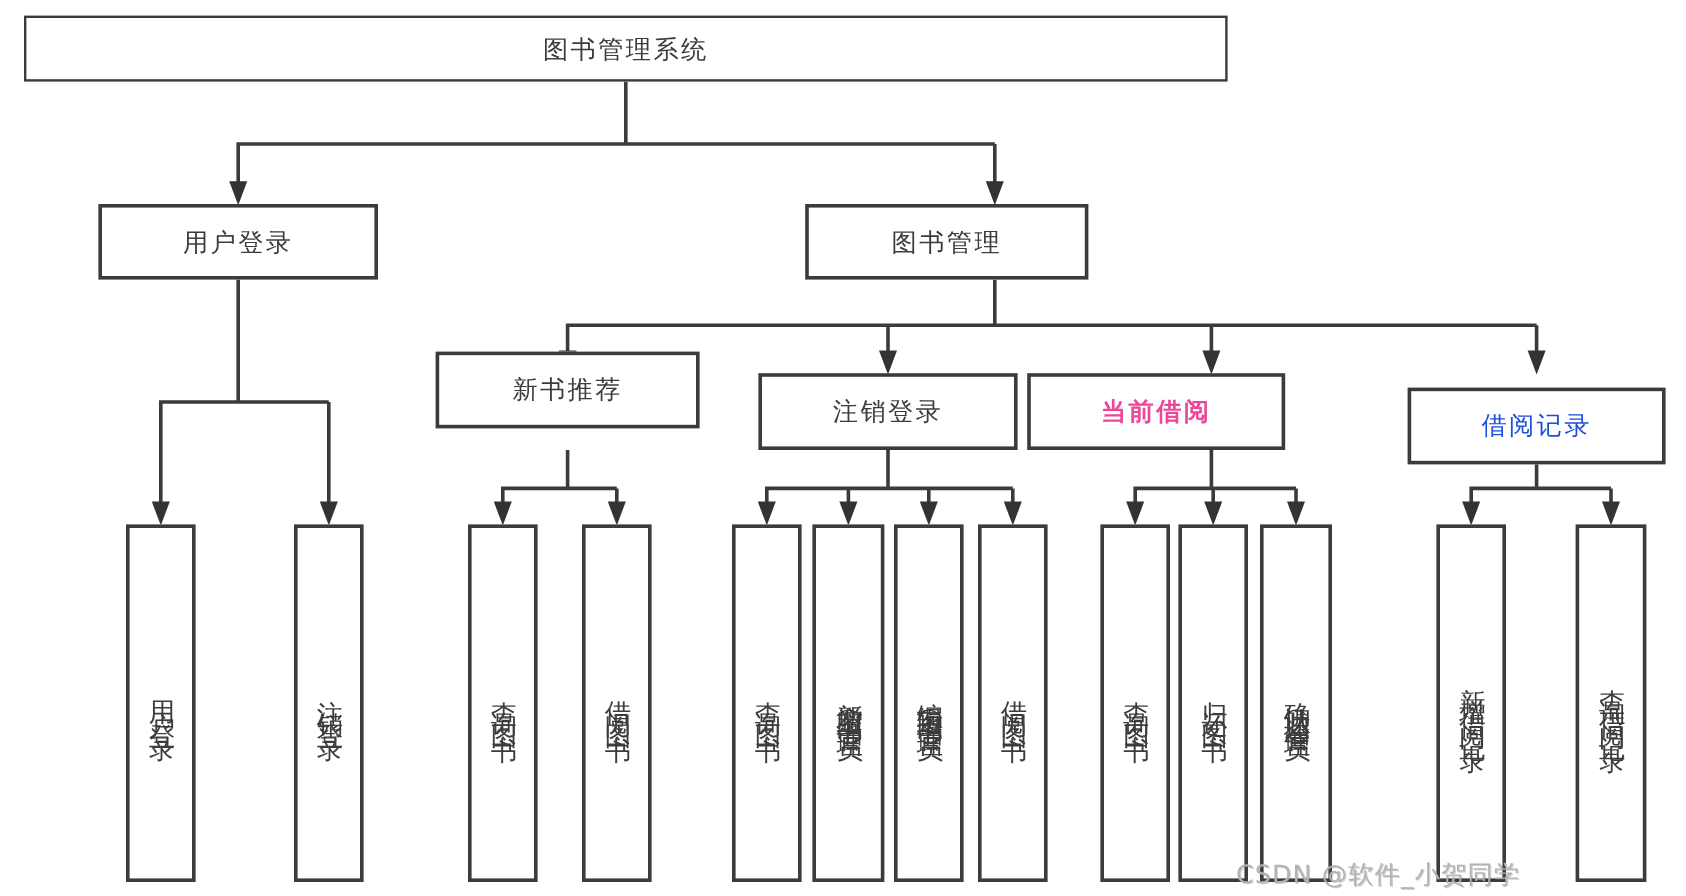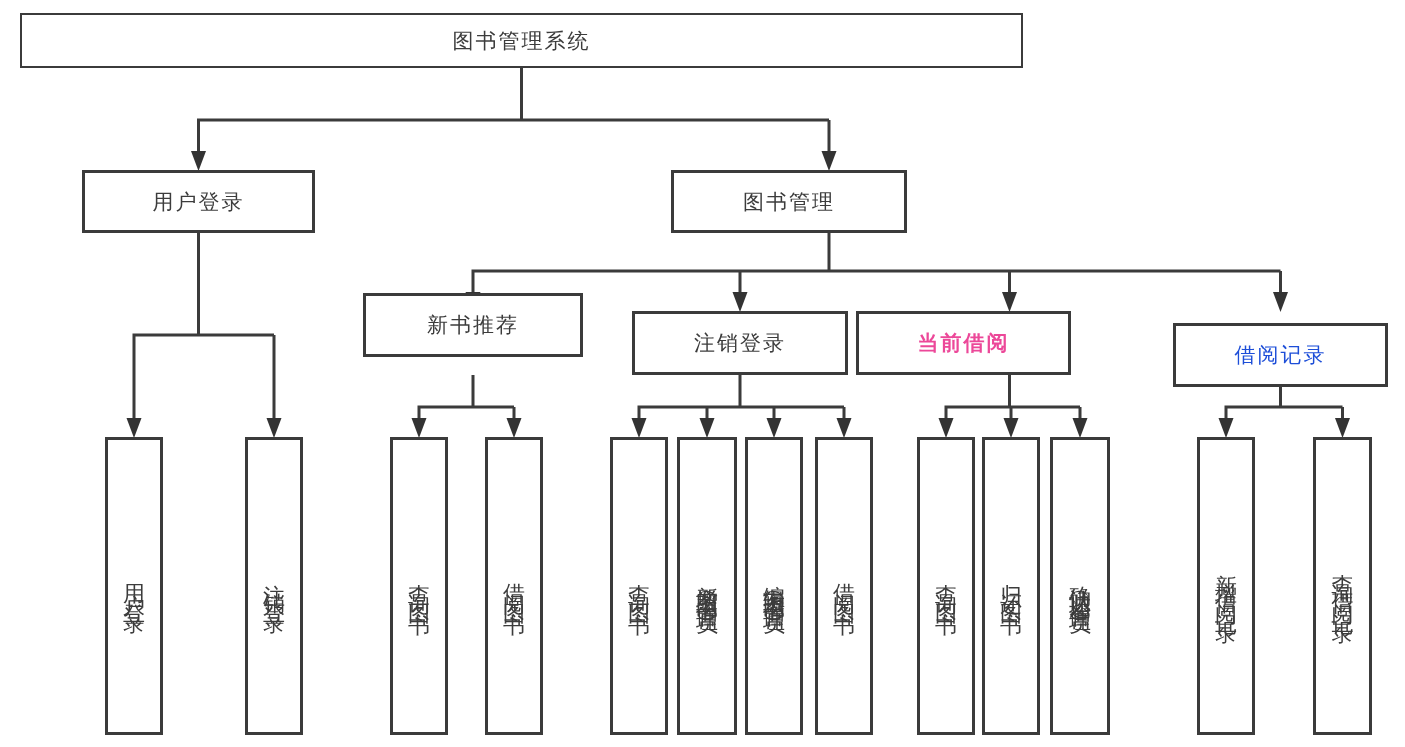--- a/index.html
+++ b/index.html
@@ -101,13 +101,14 @@
       <div class="node v" data-name="diagram-node-bb-query-books" style="left: 610px; top: 437px; width: 58px; height: 298px; border-color: rgb(59, 59, 59); color: rgb(60, 60, 60);">查询图书</div>
       <div class="node v long" data-name="diagram-node-bb-add-books" style="left: 677px; top: 437px; width: 60px; height: 298px; border-color: rgb(59, 59, 59); color: rgb(60, 60, 60);">新增图书（管理员）</div>
       <div class="node v long" data-name="diagram-node-bb-edit-books" style="left: 745px; top: 437px; width: 58px; height: 298px; border-color: rgb(59, 59, 59); color: rgb(60, 60, 60);">编辑图书（管理员）</div>
       <div class="node v" data-name="diagram-node-bb-borrow-books" style="left: 815px; top: 437px; width: 58px; height: 298px; border-color: rgb(59, 59, 59); color: rgb(60, 60, 60);">借阅图书</div>
       <div class="node v" data-name="diagram-node-cb-query-books" style="left: 917px; top: 437px; width: 58px; height: 298px; border-color: rgb(59, 59, 59); color: rgb(60, 60, 60);">查询图书</div>
       <div class="node v" data-name="diagram-node-cb-return-books" style="left: 982px; top: 437px; width: 58px; height: 298px; border-color: rgb(59, 59, 59); color: rgb(60, 60, 60);">归还图书</div>
       <div class="node v long" data-name="diagram-node-cb-confirm-return" style="left: 1050px; top: 437px; width: 60px; height: 298px; border-color: rgb(59, 59, 59); color: rgb(60, 60, 60);">确认归还（管理员）</div>
       <div class="node v" data-name="diagram-node-br-add-record" style="left: 1197px; top: 437px; width: 58px; height: 298px; border-color: rgb(59, 59, 59); color: rgb(60, 60, 60);">新增借阅记录</div>
       <div class="node v" data-name="diagram-node-br-query-record" style="left: 1313px; top: 437px; width: 59px; height: 298px; border-color: rgb(59, 59, 59); color: rgb(60, 60, 60);">查询借阅记录</div>
     </div>
+  <div class="watermark" data-name="watermark" style="color: rgb(179, 179, 179);">CSDN @软件_小贺同学</div>
 </div>
 
 </body></html>

